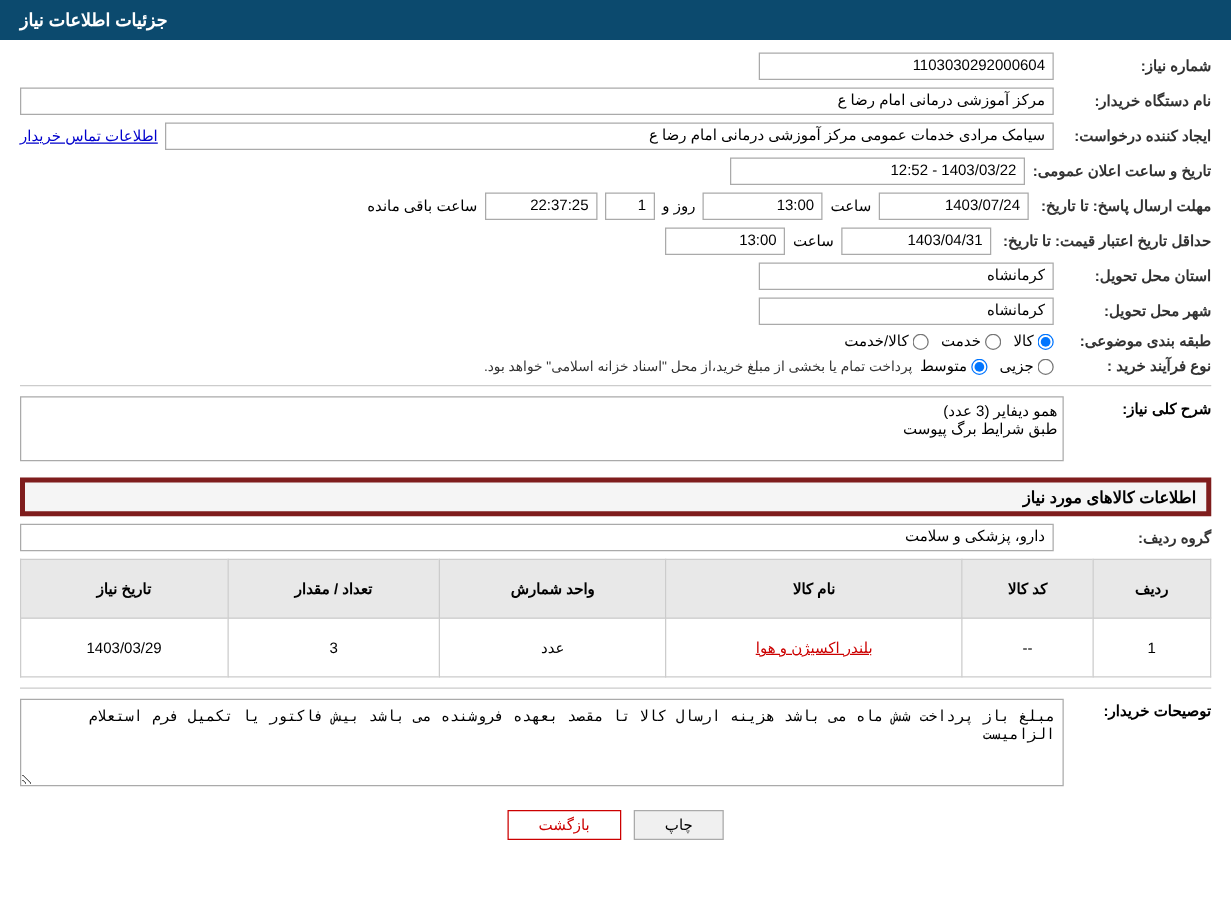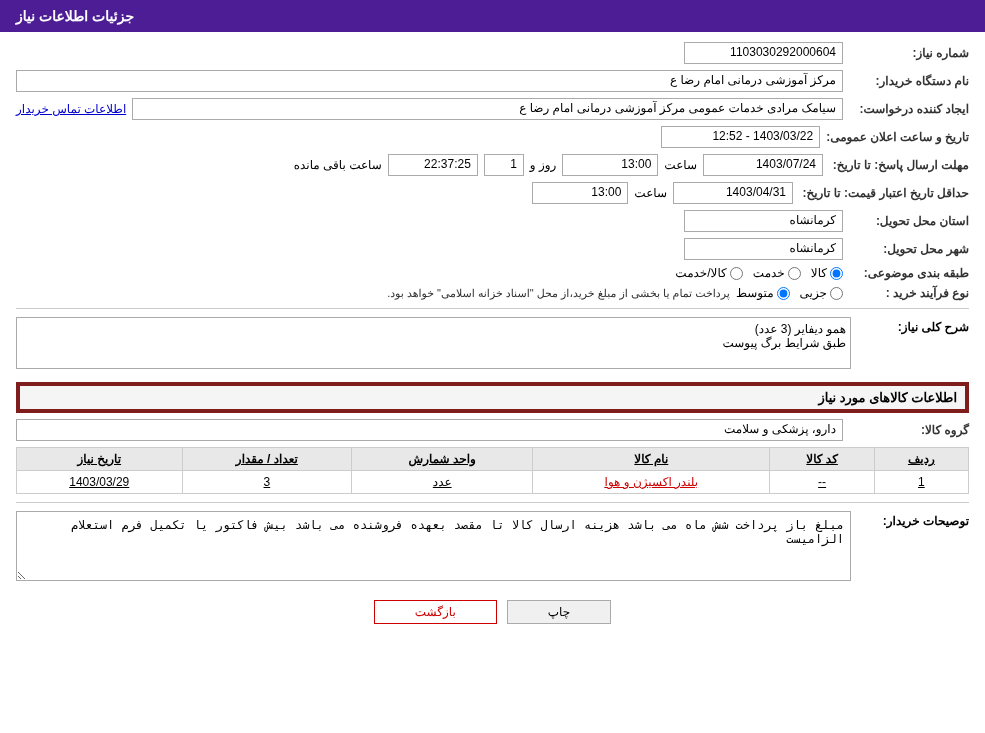--- a/index.html
+++ b/index.html
@@ -9,21 +9,21 @@
       background: #f0f0f0;
       direction: rtl;
     }
     .page-wrapper {
       width: 985px;
       min-height: 733px;
       background: #fff;
       margin: 0 auto;
     }
     .header-bar {
-      background: #4c1d95;
+      background: #0c4a6e;
       color: #fff;
       text-align: left;
       padding: 8px 16px;
       font-size: 14px;
       font-weight: bold;
     }
     .content {
       padding: 10px 16px;
     }
     .section-row {
@@ -44,21 +44,21 @@
       background: #fff;
       padding: 2px 6px;
       min-height: 22px;
       display: inline-block;
     }
     .input-wide {
       flex: 1;
       width: 100%;
     }
     .input-med {
-      width: 159px;
+      width: 236px;
     }
     .input-sm {
       width: 120px;
     }
     .input-xs {
       width: 96px;
     }
     .link-text {
       color: #0000cc;
       text-decoration: underline;
@@ -97,23 +97,22 @@
       font-family: Tahoma, Arial, sans-serif;
       font-size: 12px;
     }
     table.data-table {
       width: 100%;
       border-collapse: collapse;
       margin-top: 6px;
     }
     table.data-table th, table.data-table td {
       border: 1px solid #ccc;
-      padding: 4px 8px;
+      padding: 16px 8px;
       text-align: center;
-      text-decoration: underline;
     }
     table.data-table th {
       background: #e8e8e8;
       font-weight: bold;
     }
     .product-link {
       color: #cc0000;
       text-decoration: underline;
     }
     .buyer-notes {
@@ -128,21 +127,21 @@
     .button-row {
       display: flex;
       justify-content: center;
       gap: 10px;
       margin-top: 16px;
       margin-bottom: 10px;
     }
     .btn {
       border: 1px solid #aaa;
       background: #f0f0f0;
-      padding: 4px 40px;
+      padding: 4px 24px;
       cursor: pointer;
       font-family: Tahoma, Arial, sans-serif;
       font-size: 12px;
     }
     .btn-print {
       background: #f0f0f0;
     }
     .btn-back {
       border: 1px solid #cc0000;
       background: #fff;
@@ -259,21 +258,21 @@
       <span class="col-label">شرح کلی نیاز:</span>
       <div class="col-content">
         <textarea class="description-box" rows="3" style="">همو دیفایر (3 عدد)
 طبق شرایط برگ پیوست</textarea>
       </div>
     </div>
 
     <div class="section-title">اطلاعات کالاهای مورد نیاز</div>
 
     <div class="section-row">
-      <span class="label">گروه کالا:</span>
+      <span class="label">گروه ردیف:</span>
       <div class="input-box input-wide">دارو، پزشکی و سلامت</div>
     </div>
 
     <table class="data-table">
       <thead>
         <tr>
           <th>ردیف</th>
           <th>کد کالا</th>
           <th>نام کالا</th>
           <th>واحد شمارش</th>

